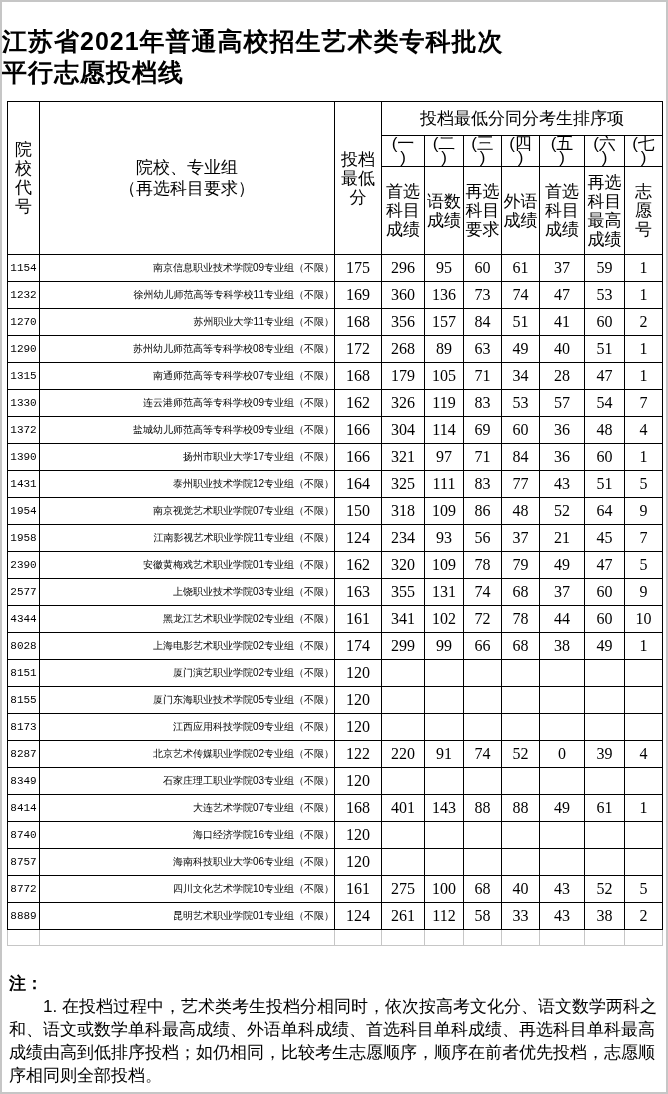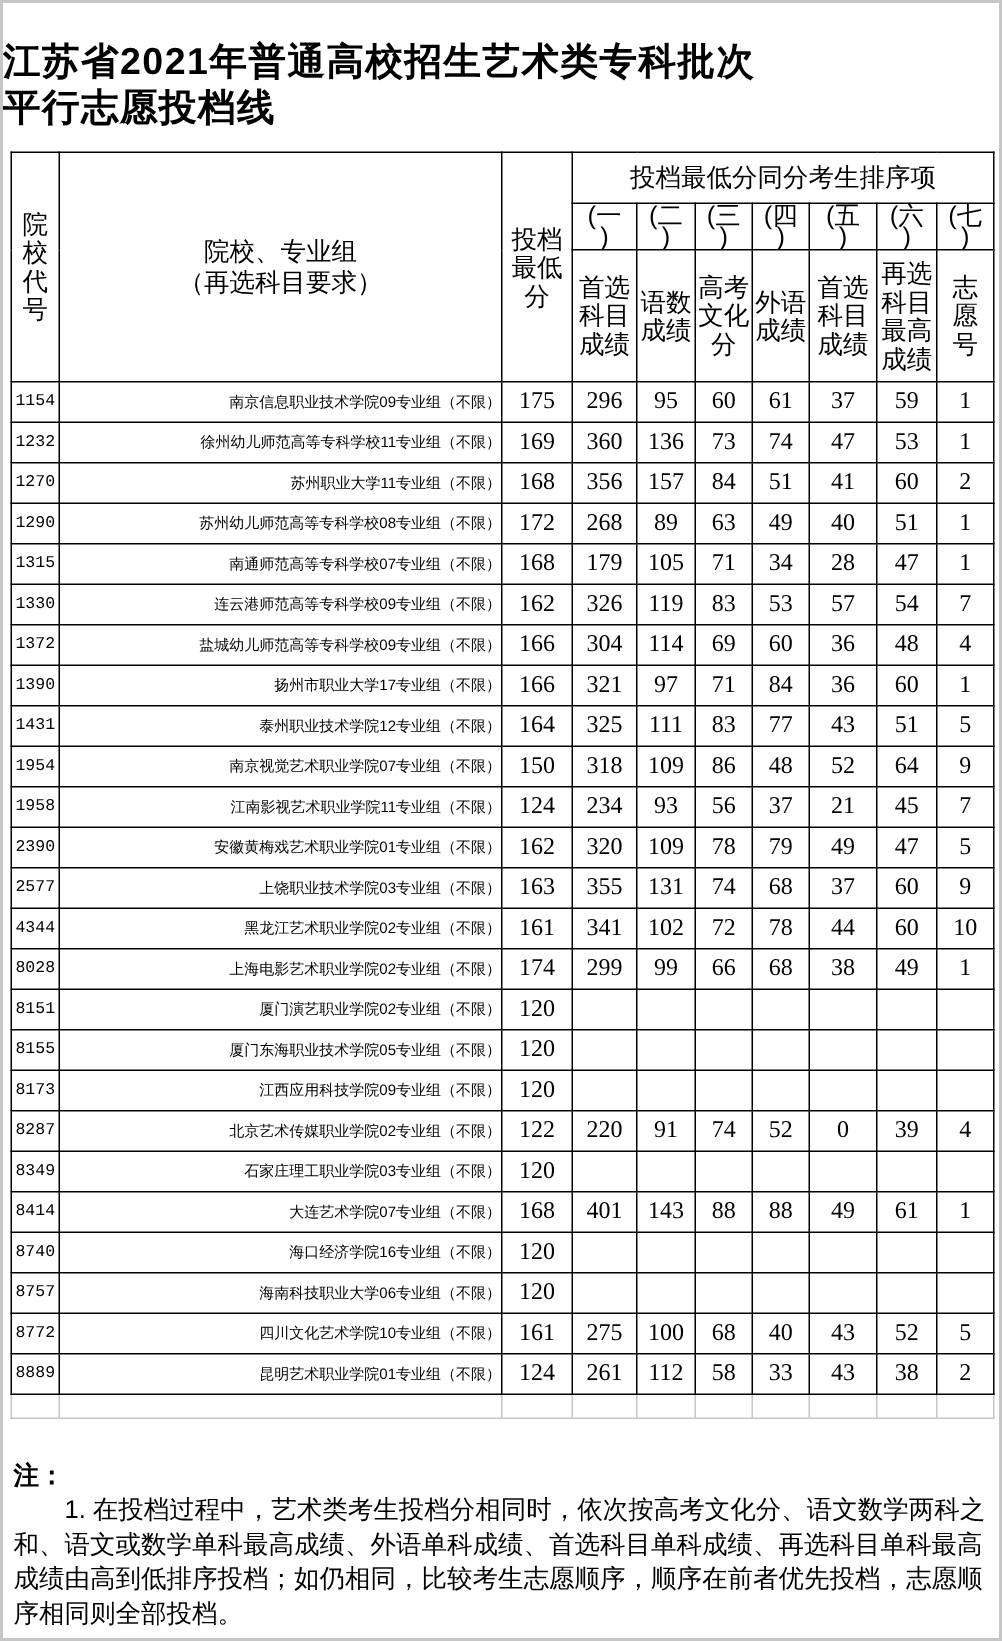--- a/index.html
+++ b/index.html
@@ -70,21 +70,21 @@
       <th class="h-ord">(五
 )</th>
       <th class="h-ord">(六
 )</th>
       <th class="h-ord">(七
 )</th>
     </tr>
     <tr>
       <th class="wrapall h-lbl">首选科目成绩</th>
       <th class="wrapall h-lbl">语数成绩</th>
-      <th class="wrapall h-lbl">高考文化分</th>
+      <th class="wrapall h-lbl">再选科目要求</th>
       <th class="wrapall h-lbl">外语成绩</th>
       <th class="wrapall h-lbl">首选科目成绩</th>
       <th class="wrapall h-lbl">再选科目最高成绩</th>
       <th class="h-lbl"><span class="vnarrow">志愿号</span></th>
     </tr>
   </thead>
   <tbody>
       <tr>
         <td class="c-code">1154</td>
         <td class="c-name">南京信息职业技术学院09专业组（不限）</td>

